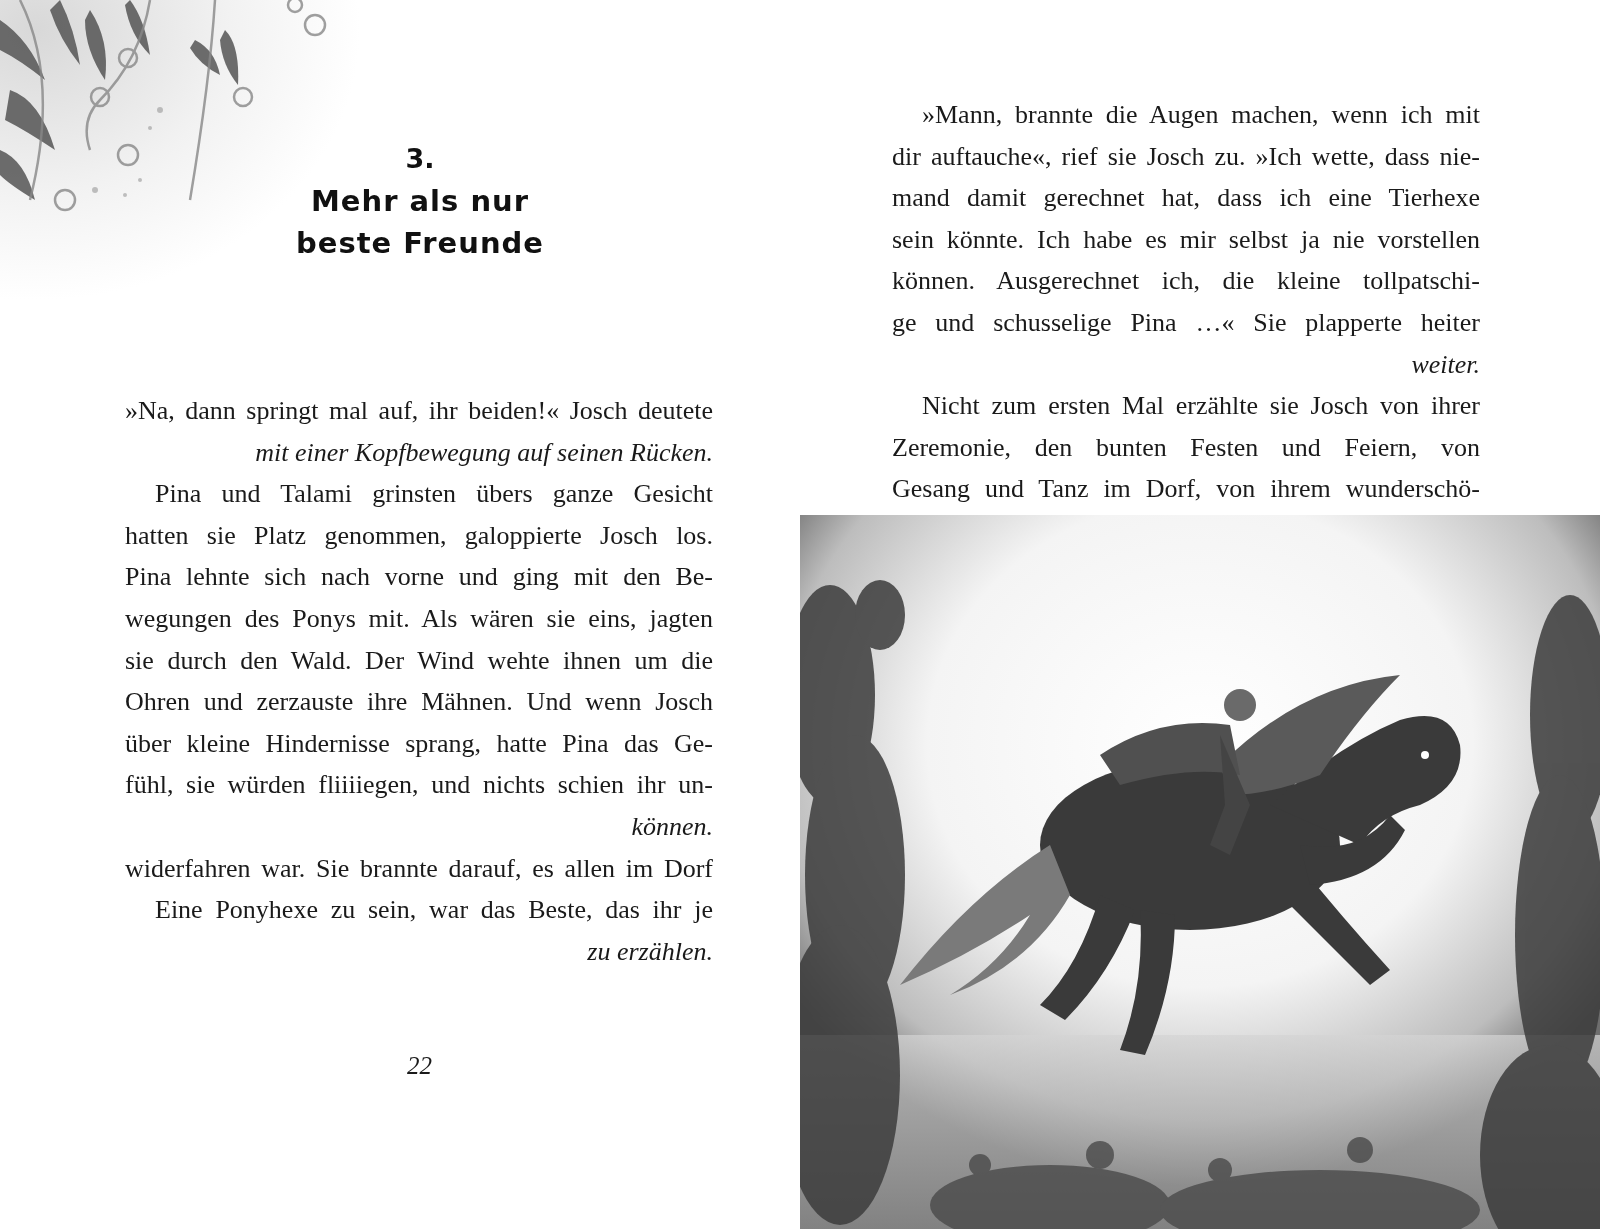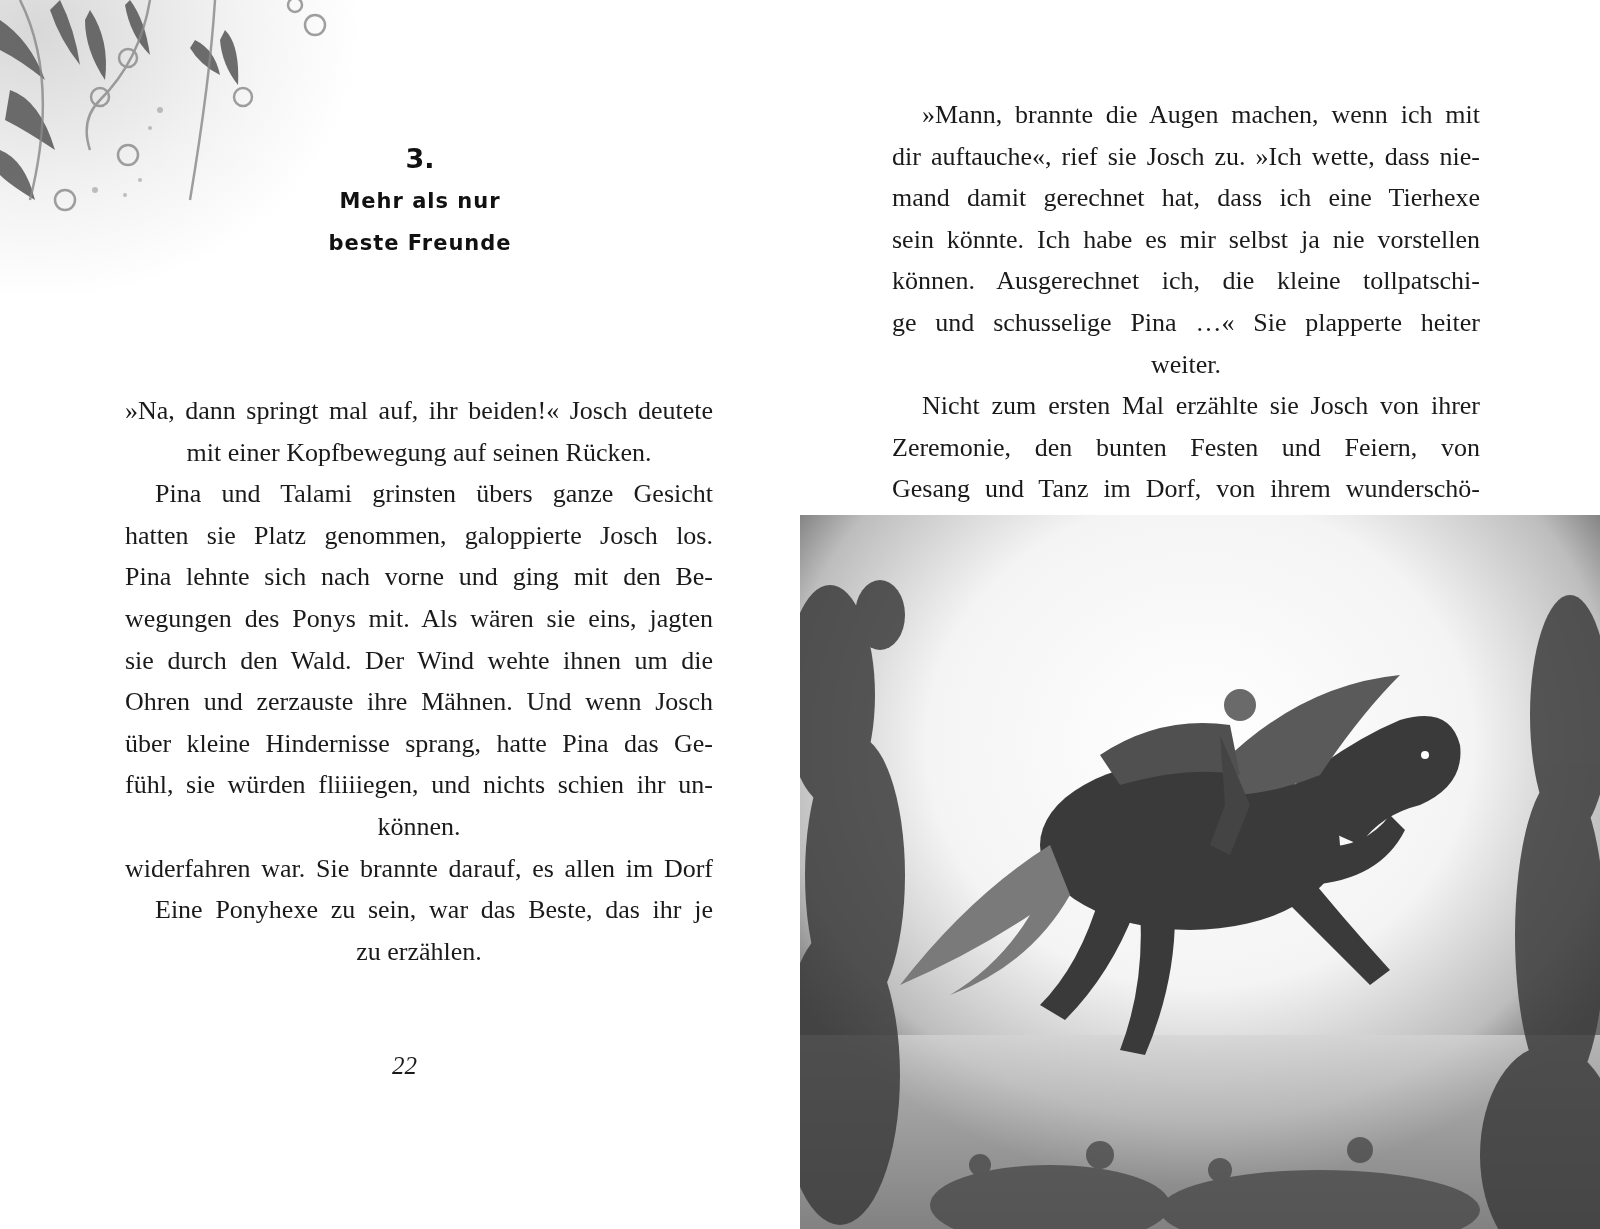--- a/index.html
+++ b/index.html
@@ -3,27 +3,27 @@
 <meta charset="utf-8">
 <style>
   html, body { margin:0; padding:0; }
   body { width:1600px; height:1229px; background:#ffffff; position:relative; overflow:hidden; font-family:"Liberation Serif", serif; color:#1a1a1a; }
   .page { position:absolute; top:0; height:1229px; background:#fff; }
   .page-left { left:0; width:800px; }
   .page-right { left:800px; width:800px; }
   .deco { position:absolute; left:0; top:0; width:360px; height:300px; }
   .chapter-head { position:absolute; left:250px; width:340px; top:138px; text-align:center; font-family:"DejaVu Sans", sans-serif; font-weight:bold; color:#111; }
   .chapter-head .num { font-size:27px; line-height:42px; display:block; }
-  .chapter-head .title { font-size:21px; line-height:42px; display:block; letter-spacing:1px; }
+  .chapter-head .title { font-size:29px; line-height:42px; display:block; letter-spacing:1px; }
   .text-block { position:absolute; font-size:26px; line-height:41.6px; text-align:justify; hyphens:manual; }
   .left-text { left:125px; top:390px; width:588px; }
   .right-text { left:892px; top:94px; width:588px; }
   .justify-line { display:block; text-align:justify; text-align-last:justify; }
-  .last-line { display:block; text-align:center; }
-  .folio { position:absolute; top:1052px; left:392px; width:68px; text-align:left; font-style:italic; font-size:25px; }
+  .last-line { display:block; text-align:right;font-style:italic; }
+  .folio { position:absolute; top:1052px; left:364px; width:68px; text-align:right; font-style:italic; font-size:25px; }
   .illustration { position:absolute; left:800px; top:515px; width:800px; height:714px; overflow:hidden; }
 </style>
 </head>
 <body>
 
 <div class="page page-left">
   <svg class="deco" viewBox="0 0 360 300">
     <defs>
       <radialGradient id="fadeL" cx="0.1" cy="0.1" r="0.9">
         <stop offset="0" stop-color="#d8d8d8"></stop>

